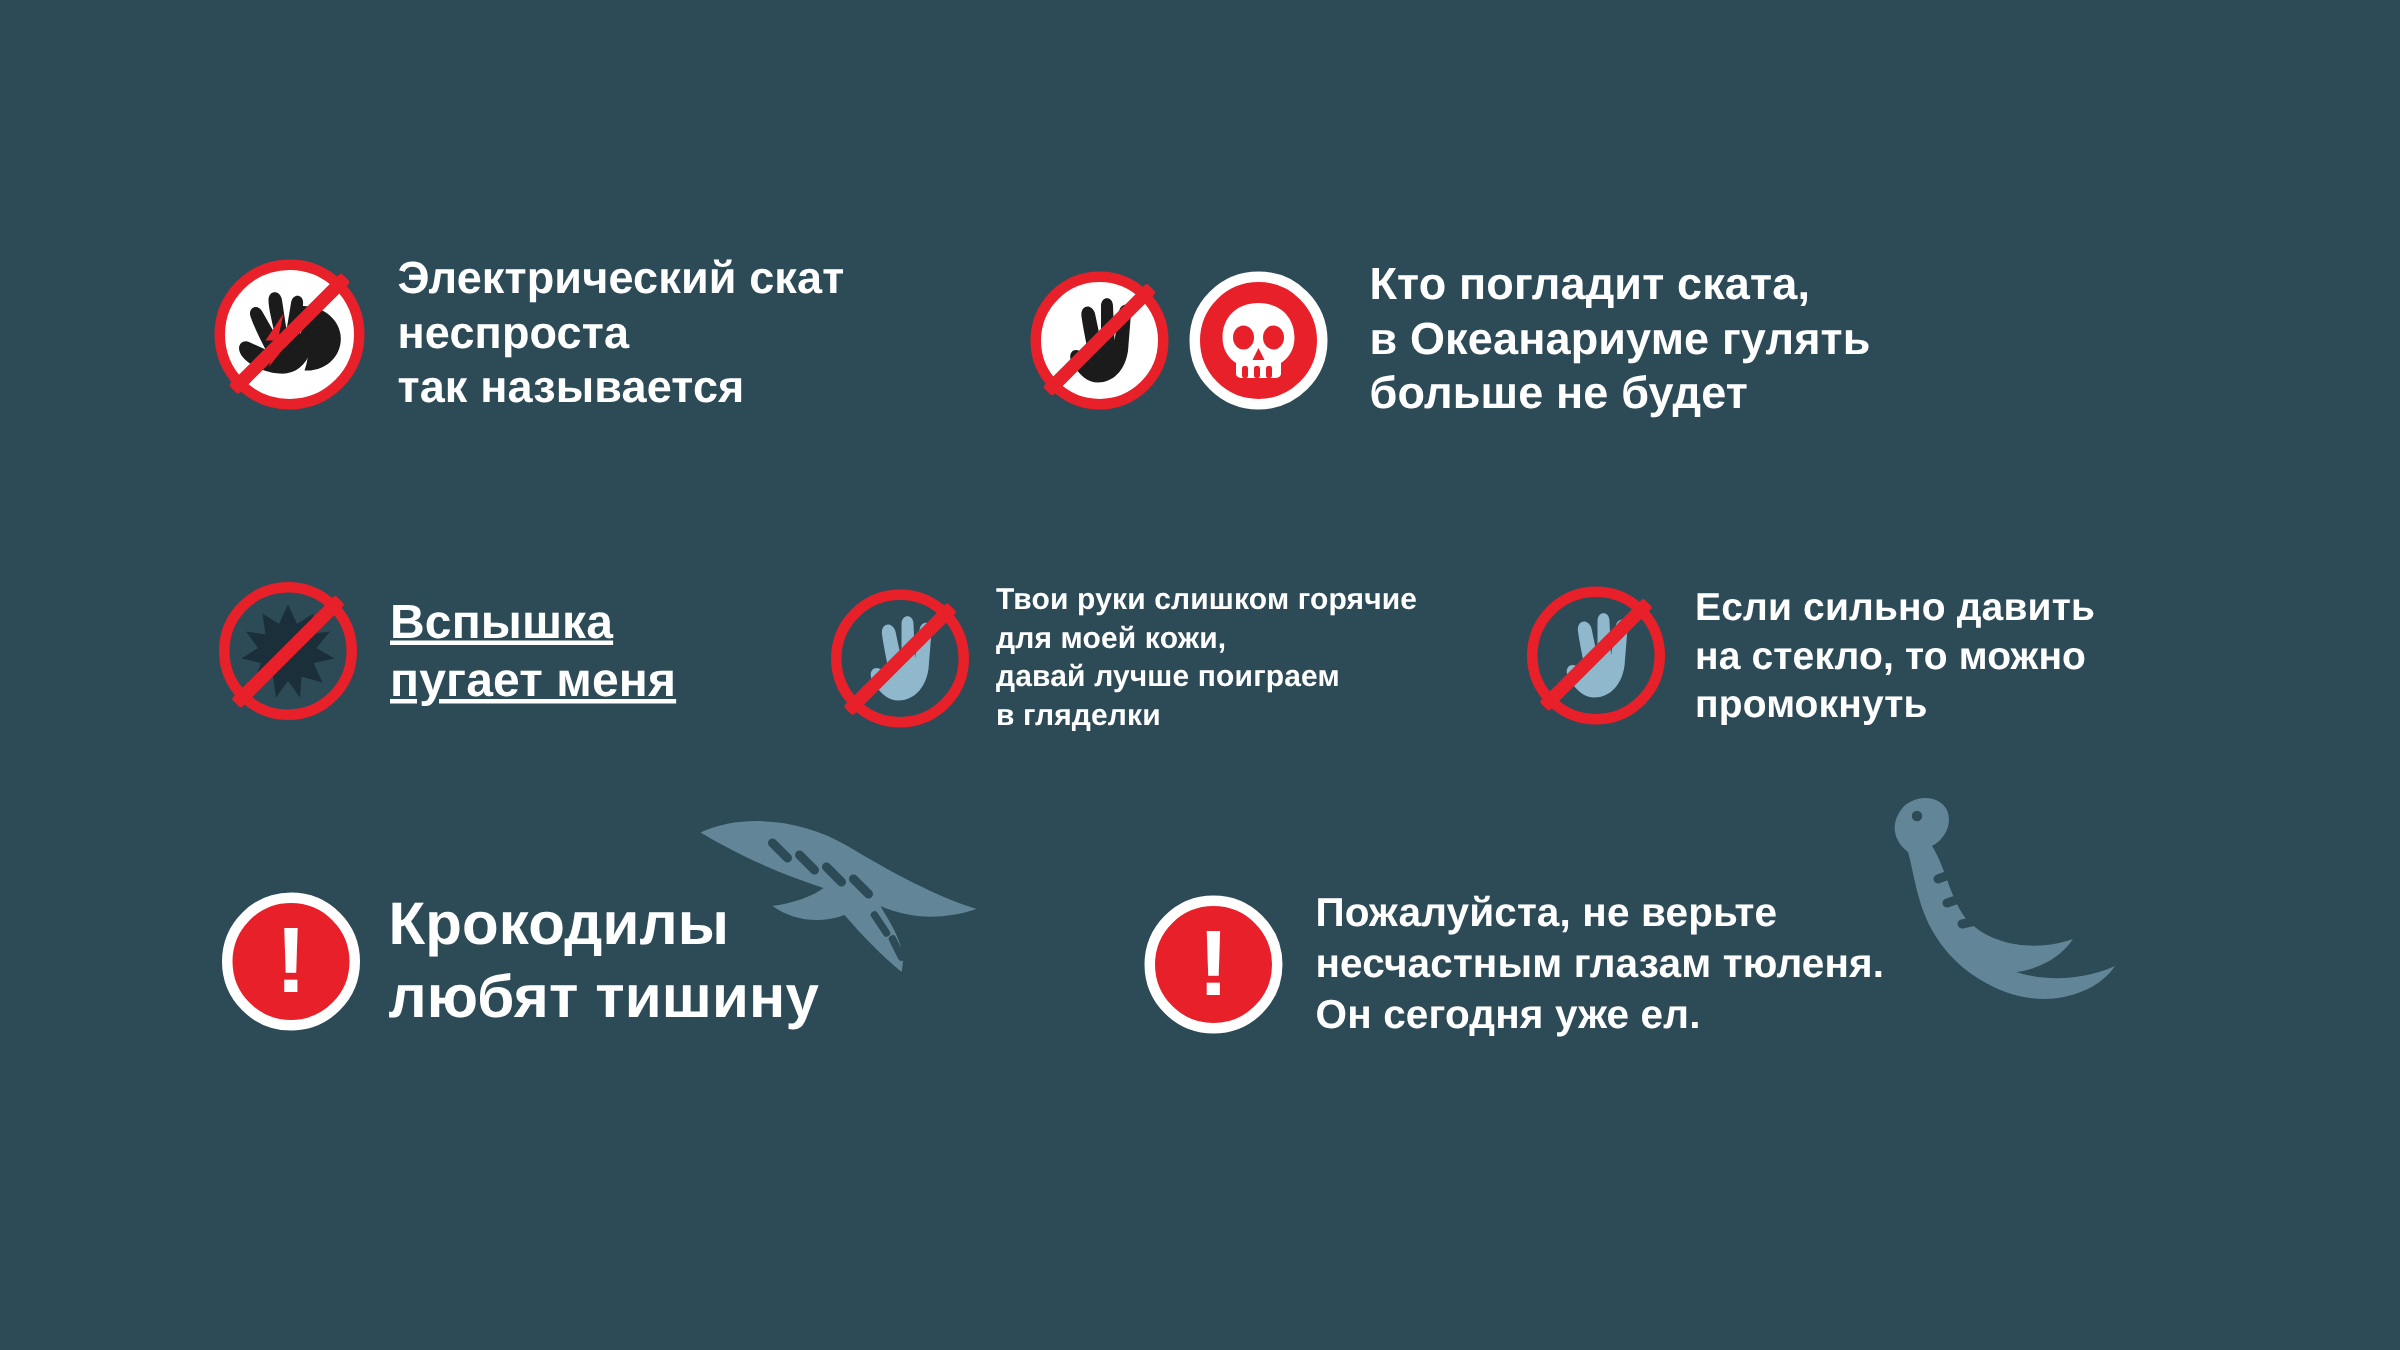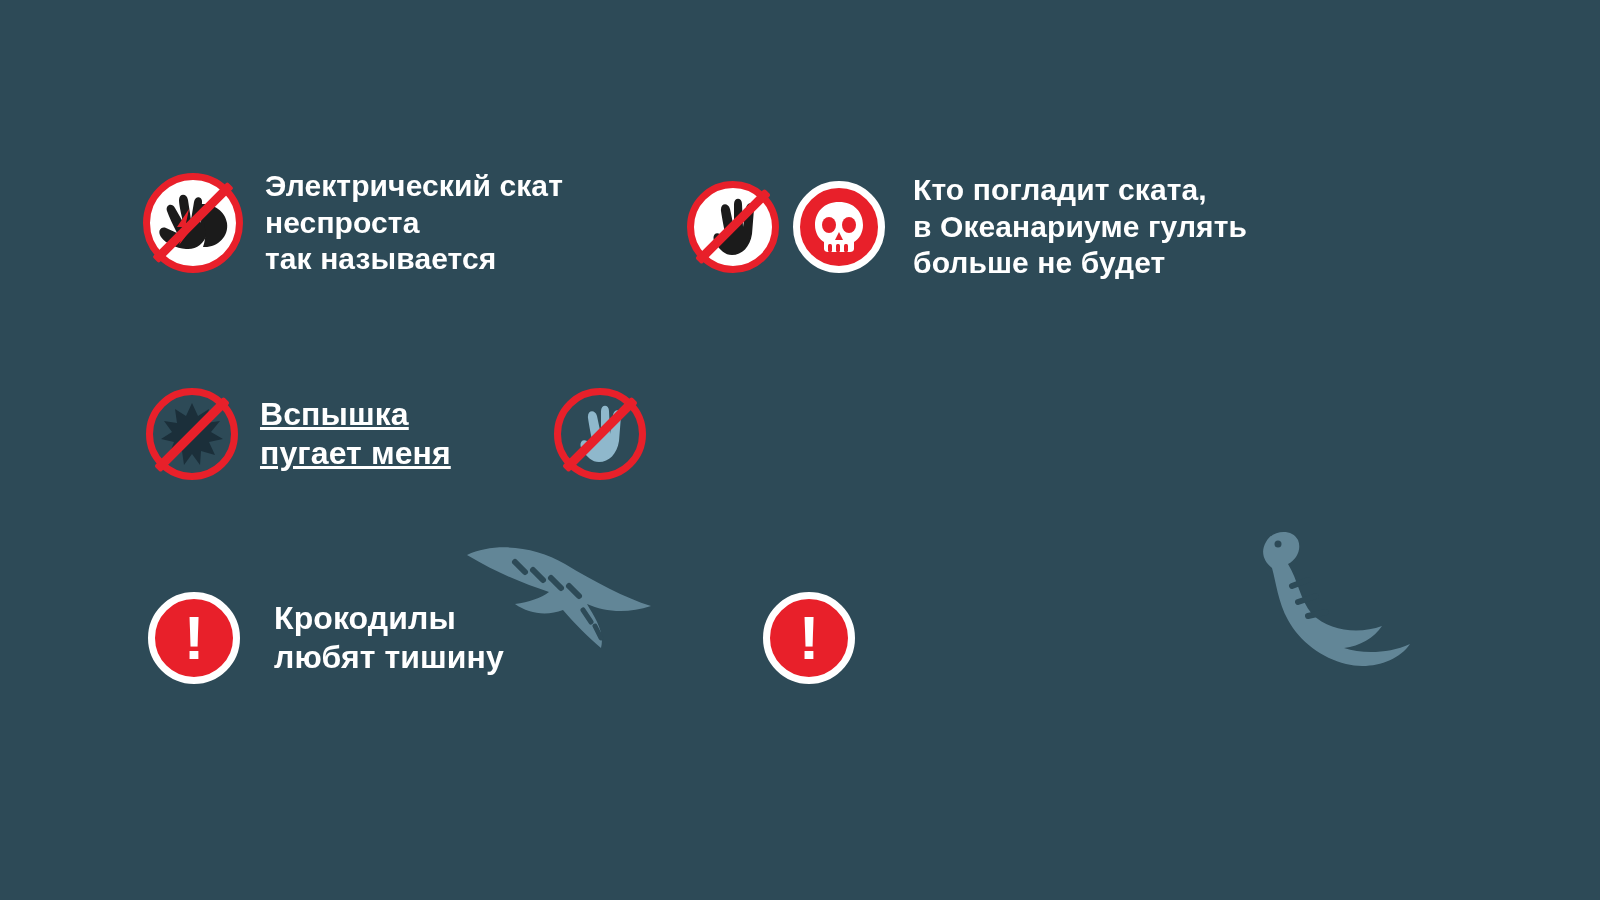--- a/index.html
+++ b/index.html
@@ -174,42 +174,63 @@
         <div class="sign" style="width:92px;height:92px;border:7px solid #e8202a;background:#2d4a57;">
           <div class="glyph">
             <svg width="50" height="58" viewBox="0 0 50 58">
               <path d="M8 46 C3 40 6 33 12 36 L18 40 C16 30 14 20 13 13 C12 5 20 4 22 11 L26 30 L26 6 C26 -1 34 -1 34 6 L35 29 L38 10 C39 3 47 4 46 11 L44 36 C42 49 34 57 24 57 C17 57 12 52 8 46 Z" fill="#8fb8cc"></path>
             </svg>
           </div>
           <div class="slash" style="width:98px;height:9px;margin-left:-49px;margin-top:-4.5px;transform:rotate(-45deg);"></div>
         </div>
       </div>
     </div>
-  </div>
-
+    <div class="text" style="margin-left:18px; font-size:20px; line-height:1.28;">Твои руки слишком горячие
+для моей кожи,
+давай лучше поиграем
+в гляделки</div>
+  </div>
+
+  <div class="item" style="left:1018px; top:388px;">
+    <div class="icons">
+      <div class="icon-wrap" style="width:92px;height:92px;">
+        <div class="sign" style="width:92px;height:92px;border:7px solid #e8202a;background:#2d4a57;">
+          <div class="glyph">
+            <svg width="50" height="58" viewBox="0 0 50 58">
+              <path d="M8 46 C3 40 6 33 12 36 L18 40 C16 30 14 20 13 13 C12 5 20 4 22 11 L26 30 L26 6 C26 -1 34 -1 34 6 L35 29 L38 10 C39 3 47 4 46 11 L44 36 C42 49 34 57 24 57 C17 57 12 52 8 46 Z" fill="#8fb8cc"></path>
+            </svg>
+          </div>
+          <div class="slash" style="width:98px;height:9px;margin-left:-49px;margin-top:-4.5px;transform:rotate(-45deg);"></div>
+        </div>
+      </div>
+    </div>
+    <div class="text" style="margin-left:20px; font-size:26px; line-height:1.25;">Если сильно давить
+на стекло, то можно
+промокнуть</div>
+  </div>
 
   <div class="animal" style="left:455px; top:540px; width:200px; height:135px;">
     <svg width="200" height="135" viewBox="0 0 200 135">
       <path d="M12 15 C40 2 80 6 110 24 C140 42 170 58 196 66 C172 74 150 72 132 64 C140 78 150 92 146 108 C134 98 120 84 108 70 C92 76 74 74 60 64 C74 62 86 58 94 52 C70 44 44 34 12 15 Z" fill="#8fb8cc"></path>
       <path d="M60 22 L70 32 M78 30 L88 40 M96 38 L106 48 M114 46 L124 56" stroke="#2d4a57" stroke-width="6" stroke-linecap="round" fill="none"></path>
       <path d="M128 70 L136 82 M140 86 L146 98" stroke="#2d4a57" stroke-width="5" stroke-linecap="round" fill="none"></path>
     </svg>
   </div>
 
   <div class="item" style="left:148px; top:592px;">
     <div class="icons">
       <div class="icon-wrap" style="width:92px;height:92px;">
         <div class="sign red" style="width:92px;height:92px;">
           <div class="glyph">
             <span class="excl" style="font-size:62px;">!</span>
           </div>
         </div>
       </div>
     </div>
-    <div class="text" style="margin-left:34px; font-size:32px; line-height:1.22; position:relative; z-index:2;">Крокодилы
+    <div class="text" style="margin-left:19px; font-size:40px; line-height:1.22; position:relative; z-index:2;">Крокодилы
 любят тишину</div>
   </div>
 
   <div class="animal" style="left:1242px; top:528px; width:200px; height:150px;">
     <svg width="200" height="150" viewBox="0 0 200 150">
       <path d="M24 14 C30 2 50 0 56 12 C60 22 54 32 46 36 C56 52 58 72 70 86 C88 104 118 106 140 98 C132 110 118 118 102 120 C120 126 146 126 168 116 C156 134 128 142 104 136 C80 130 58 114 46 92 C36 74 34 54 30 40 C22 34 18 24 24 14 Z" fill="#8fb8cc"></path>
       <path d="M50 58 L66 52 M56 74 L74 68 M66 88 L84 84" stroke="#2d4a57" stroke-width="6" stroke-linecap="round" fill="none"></path>
       <circle cx="36" cy="16" r="3.5" fill="#2d4a57"></circle>
     </svg>
   </div>
@@ -217,15 +238,18 @@
   <div class="item" style="left:763px; top:592px;">
     <div class="icons">
       <div class="icon-wrap" style="width:92px;height:92px;">
         <div class="sign red" style="width:92px;height:92px;">
           <div class="glyph">
             <span class="excl" style="font-size:62px;">!</span>
           </div>
         </div>
       </div>
     </div>
+    <div class="text" style="margin-left:22px; font-size:27px; line-height:1.25; position:relative; z-index:2;">Пожалуйста, не верьте
+несчастным глазам тюленя.
+Он сегодня уже ел.</div>
   </div>
 
 </div>
 
 </body></html>

